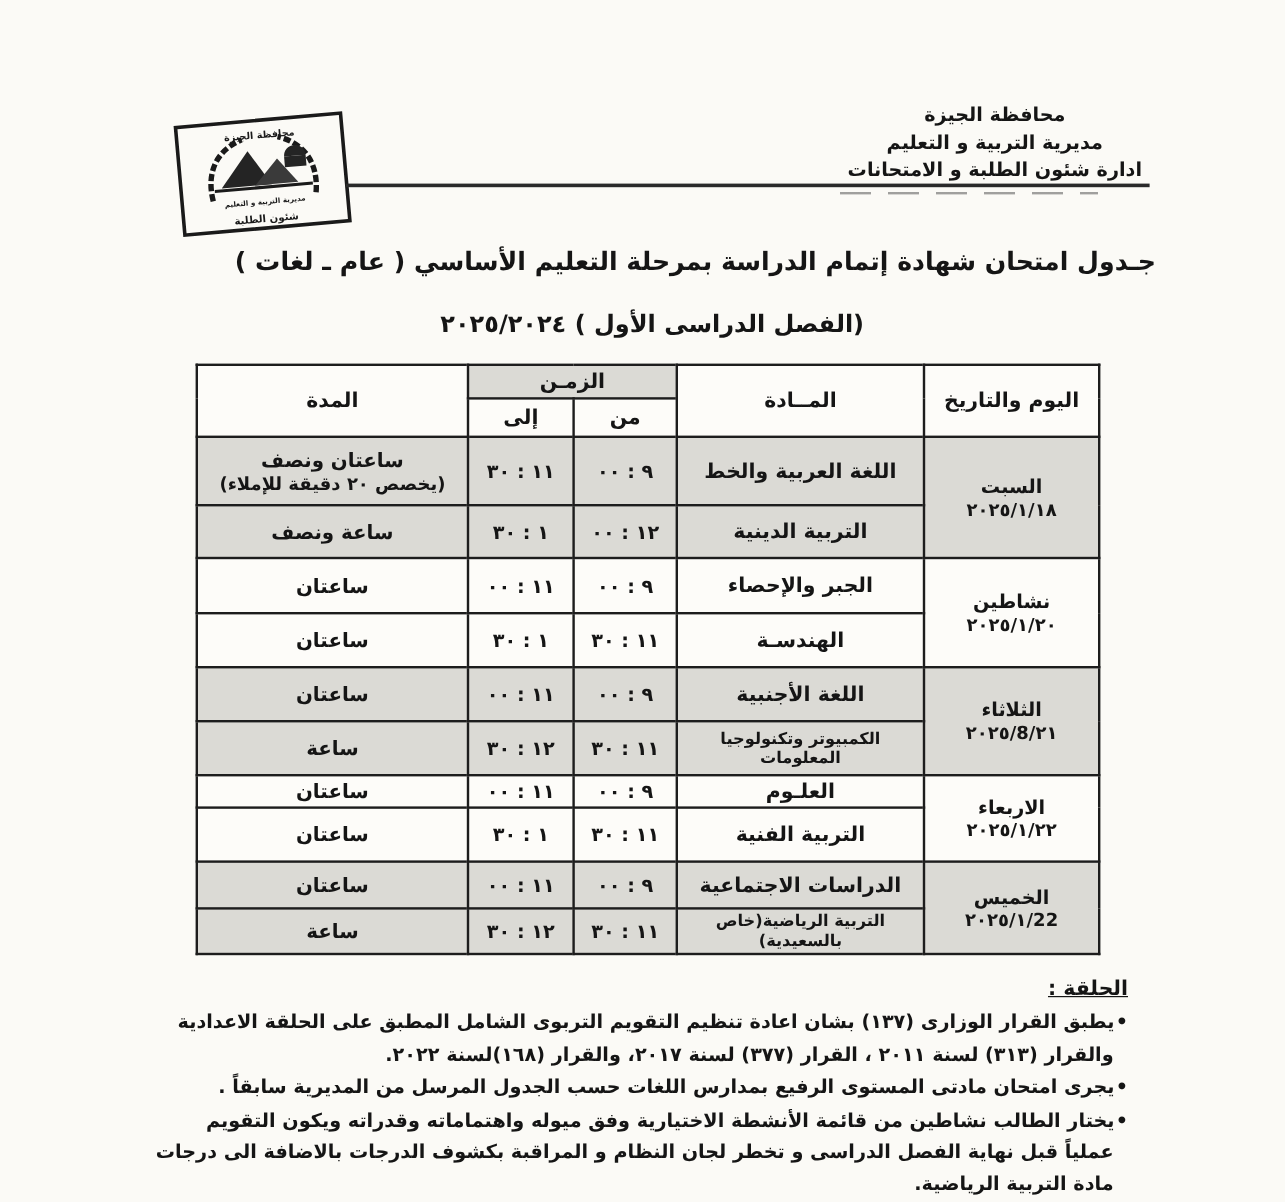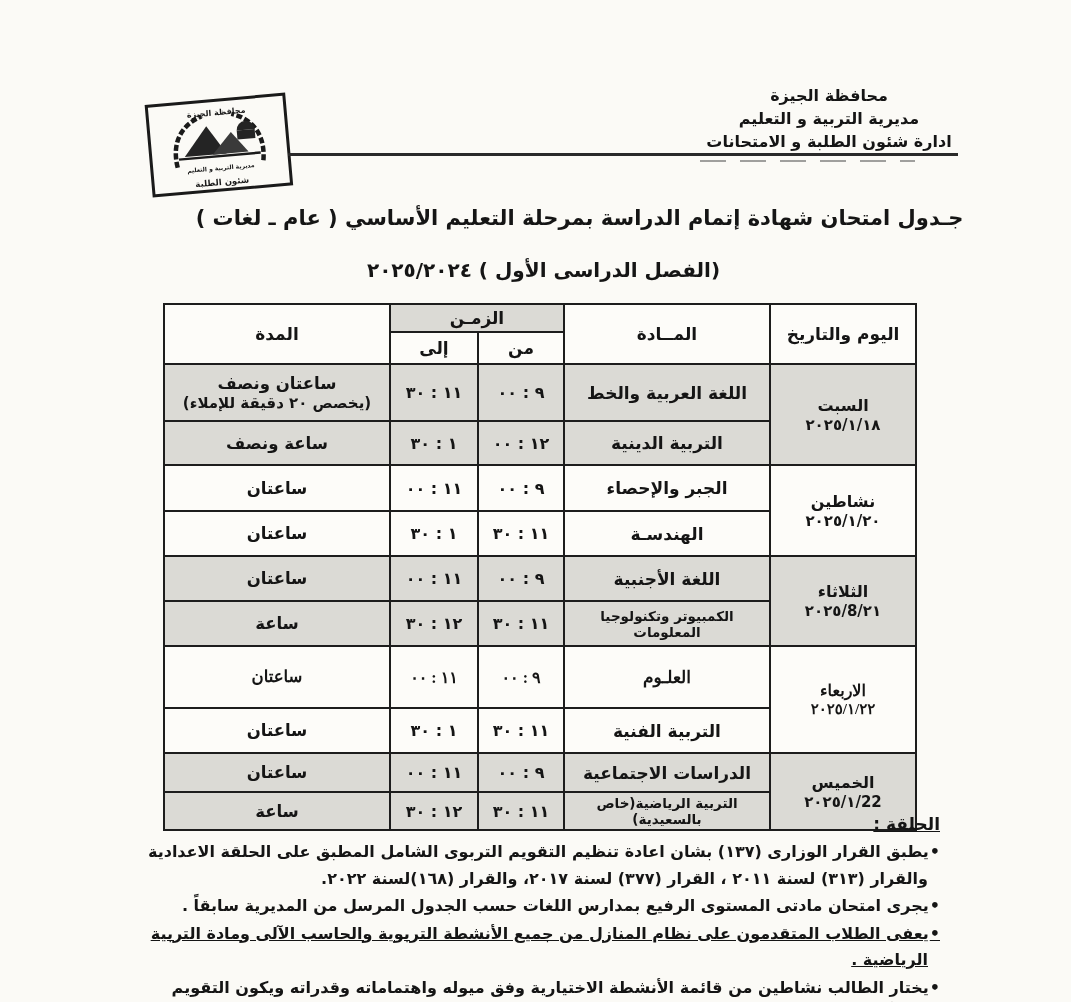--- a/index.html
+++ b/index.html
@@ -171,21 +171,21 @@
           <td class="time shaded">٩ : ٠٠</td>
           <td class="time shaded">١١ : ٠٠</td>
           <td class="duration shaded">ساعتان</td>
         </tr>
         <tr style="height: 45px;">
           <td class="subject small shaded">الكمبيوتر وتكنولوجيا المعلومات</td>
           <td class="time shaded">١١ : ٣٠</td>
           <td class="time shaded">١٢ : ٣٠</td>
           <td class="duration shaded">ساعة</td>
         </tr>
-        <tr style="height: 62px; font-family: Liberation Serif, serif;">
+        <tr style="height: 27px;">
           <td rowspan="2" class="day"><div class="day-name">الاربعاء</div><bdi class="day-date">٢٠٢٥/١/٢٢</bdi></td>
           <td class="subject">العلـوم</td>
           <td class="time">٩ : ٠٠</td>
           <td class="time">١١ : ٠٠</td>
           <td class="duration">ساعتان</td>
         </tr>
         <tr style="height: 45px;">
           <td class="subject">التربية الفنية</td>
           <td class="time">١١ : ٣٠</td>
           <td class="time">١ : ٣٠</td>
@@ -205,18 +205,17 @@
           <td class="duration shaded">ساعة</td>
         </tr>
       </tbody>
   </table>
 
   <div class="notes">
     <div class="notes-heading">الحلقة :</div>
     <ul id="notes-list">
         <li class=""><span class="bullet">•</span><span>يطبق القرار الوزارى (١٣٧) بشان اعادة تنظيم التقويم التربوى الشامل المطبق على الحلقة الاعدادية والقرار (٣١٣) لسنة ٢٠١١ ، القرار (٣٧٧) لسنة ٢٠١٧، والقرار (١٦٨)لسنة ٢٠٢٢.</span></li>
         <li class=""><span class="bullet">•</span><span>يجرى امتحان مادتى المستوى الرفيع بمدارس اللغات حسب الجدول المرسل من المديرية سابقاً .</span></li>
-        <li class="underline"><span class="bullet">•</span><span>يعفى الطلاب المتقدمون على نظام المنازل من جميع الأنشطة التربوية والحاسب الآلى ومادة التربية الرياضية .</span></li>
         <li class=""><span class="bullet">•</span><span>يختار الطالب نشاطين من قائمة الأنشطة الاختيارية وفق ميوله واهتماماته وقدراته ويكون التقويم عملياً قبل نهاية الفصل الدراسى و تخطر لجان النظام و المراقبة بكشوف الدرجات بالاضافة الى درجات مادة التربية الرياضية.</span></li>
       </ul>
   </div>
 
 </div>
 
 </body></html>

